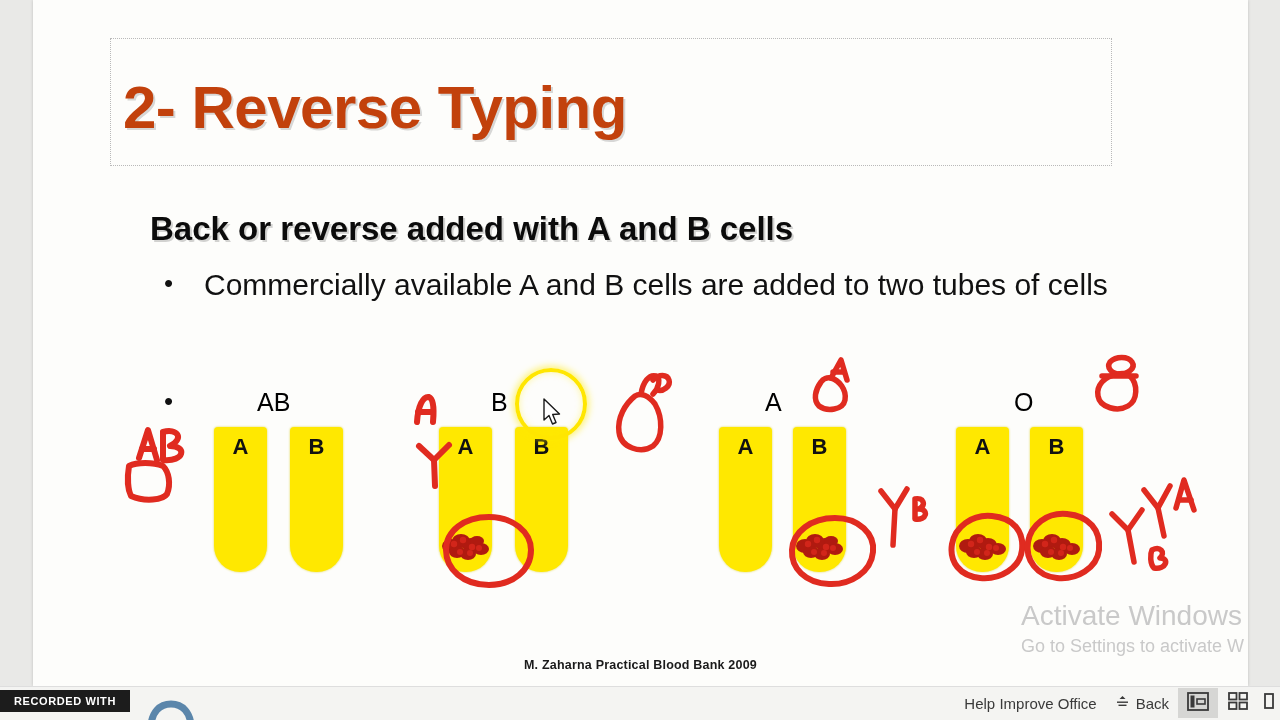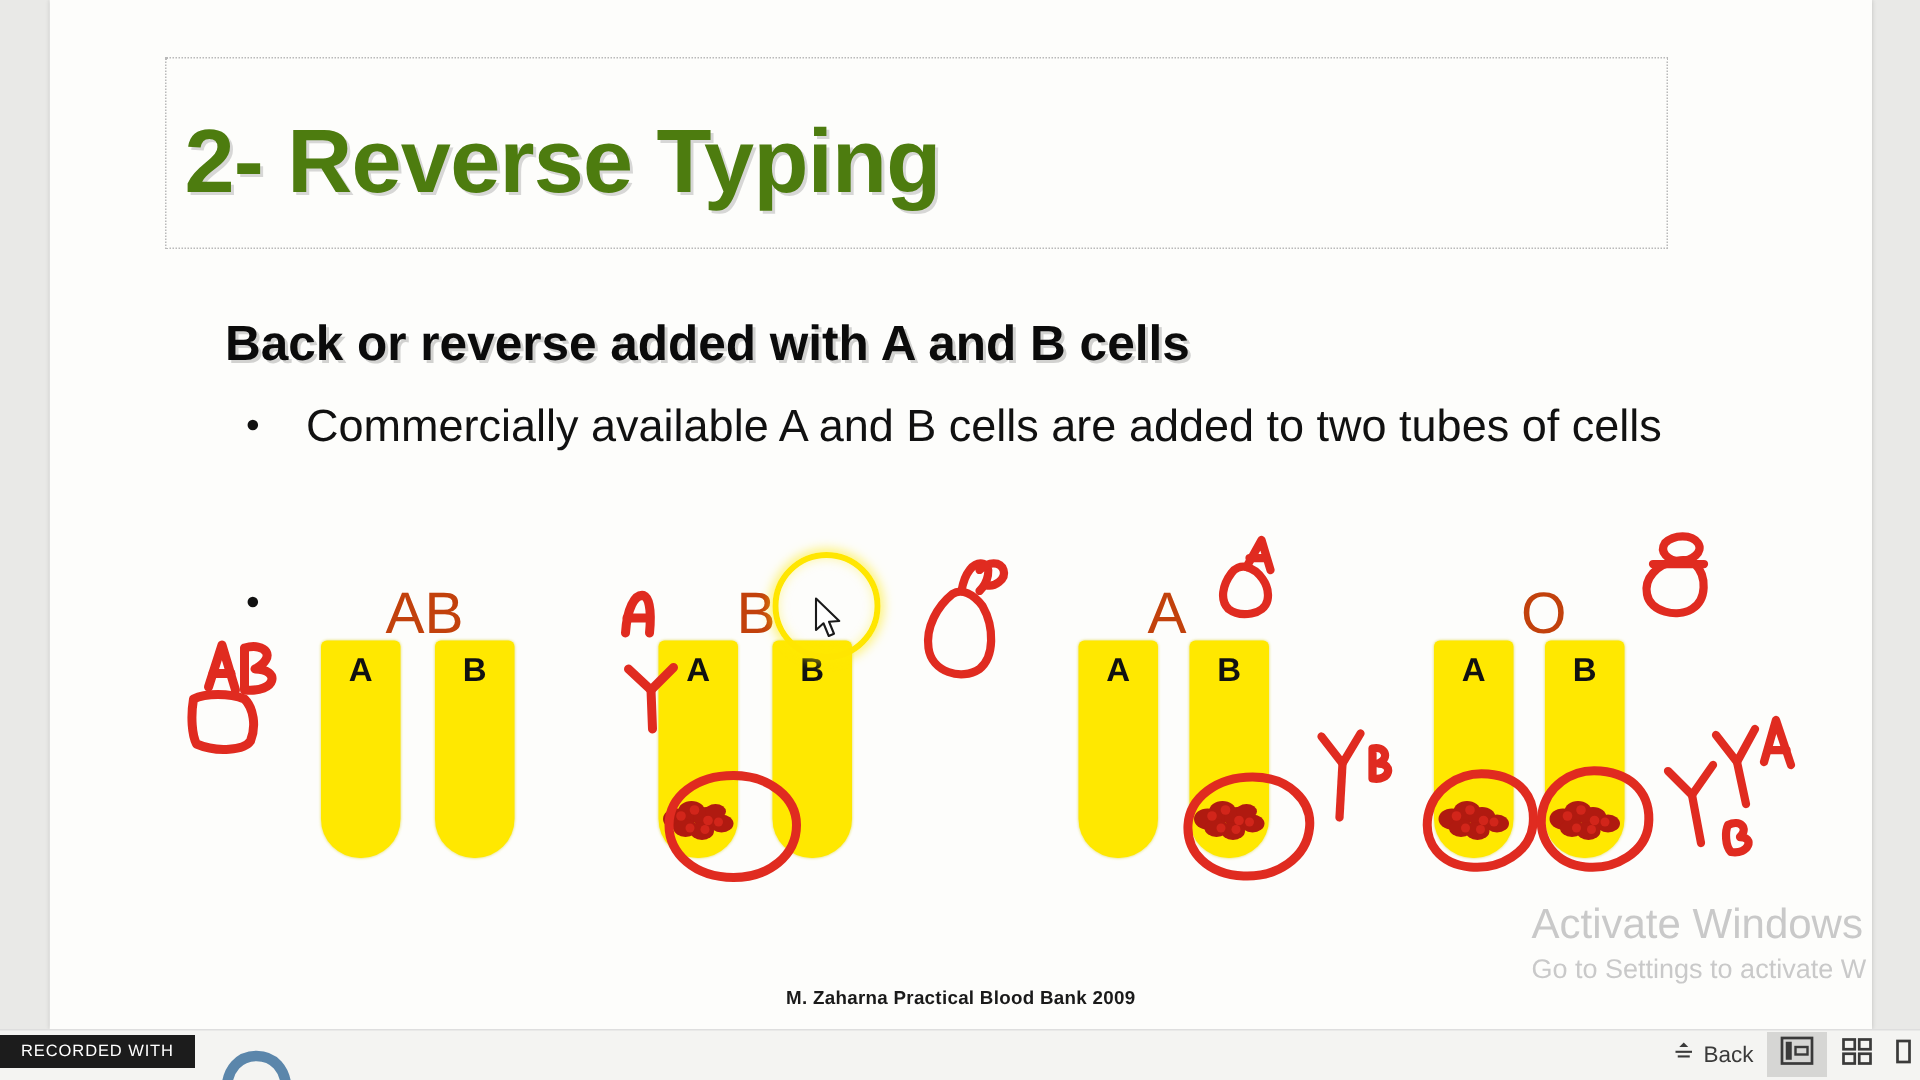--- a/index.html
+++ b/index.html
@@ -22,21 +22,21 @@
 
   
   #title-box {
     position: absolute; left: 77px; top: 38px; width: 1002px; height: 128px;
     border: 1px dotted #b9b9b9;
   }
   #title-text {
     position: absolute; left: 12px; top: 34px;
     font-family: "Liberation Sans", sans-serif;
     font-weight: bold; font-size: 60px; letter-spacing: -0.5px;
-    color: #4d7c0f;
+    color: #c2410c;
     text-shadow: 2px 2px 0 rgba(120,120,120,0.28);
     white-space: nowrap;
   }
 
   
   #headline {
     position: absolute; left: 117px; top: 210px;
     font-weight: bold; font-size: 33px; color: #0b0b0b;
     text-shadow: 2px 2px 0 rgba(130,130,130,.35);
     white-space: nowrap;
@@ -49,21 +49,21 @@
   .bullet-text {
     font-size: 30px; line-height: 33px; color: #111; max-width: 980px;
   }
   #bullet1 { left: 131px; top: 268px; }
   #bullet2 { left: 131px; top: 386px; }
 
   
   #figure { position: absolute; left: 0; top: 330px; width: 1215px; height: 300px; }
   .group { position: absolute; }
   .group-label {
-    position: absolute; font-size: 39px; color: #c2410c; font-family:"Liberation Sans",sans-serif;
+    position: absolute; font-size: 25px; color: #000000; font-family:"Liberation Sans",sans-serif;
   }
   .tube {
     position: absolute; width: 53px; height: 145px;
     background: #ffe800;
     border-radius: 4px 4px 26px 26px;
     filter: drop-shadow(0 0 1px rgba(210,200,0,.65));
   }
   .tube-letter {
     position: absolute; top: 7px; left: 0; width: 53px; text-align: center;
     font-weight: bold; font-size: 22px; color: #111;
@@ -99,21 +99,21 @@
   #taskbar {
     position: absolute; left: 0; top: 686px; width: 1280px; height: 34px;
     background: #f4f4f2; border-top: 1px solid #dedede;
     display: flex; align-items: center;
   }
   #rec-badge {
     position: absolute; left: 0; top: 690px; width: 130px; height: 22px;
     background: #1c1c1c; display: flex; align-items: center; justify-content: center;
   }
   #rec-text {
-    color: #fff; font-size: 11px; font-weight: normal; letter-spacing: .6px;
+    color: #fff; font-size: 11px; font-weight: bold; letter-spacing: .6px;
     font-family: "Liberation Sans", sans-serif;
   }
   #rec-logo { position: absolute; left: 148px; top: 700px; width: 46px; height: 30px; }
   .tb-right { position: absolute; right: 0; top: 686px; height: 34px; display: flex; align-items: center; }
   .tb-item { display: flex; align-items: center; height: 34px; padding: 0 9px; cursor: default; }
   .tb-label { font-size: 15px; color: #3a3a3a; white-space: nowrap; }
   .tb-btn { width: 40px; height: 30px; display: flex; align-items: center; justify-content: center; }
   .tb-btn.active { background: #d6d6d4; }
 </style>
 </head>
@@ -390,20 +390,23 @@
   </div>
 
   <div id="rec-logo">
     <svg width="46" height="30" viewBox="0 0 46 30">
       <path d="M3 28 C3 12 12 4 23 4 C34 4 43 12 43 28" fill="none" stroke="#5b86ab" stroke-width="7" stroke-linecap="round"></path>
     </svg>
   </div>
 
   <div class="tb-right">
     <div class="tb-item">
+      <span class="tb-label">Help Improve Office</span>
+    </div>
+    <div class="tb-item">
       <span style="margin-right:6px;">
         <svg width="15" height="15" viewBox="0 0 15 15">
           <path d="M7.5 2 L10.5 5 L4.5 5 Z" fill="#3a3a3a"></path>
           <rect x="2" y="7.5" width="11" height="1.4" fill="#3a3a3a"></rect>
           <rect x="3.5" y="10.6" width="8" height="1.4" fill="#3a3a3a"></rect>
         </svg>
       </span>
       <span class="tb-label">Back</span>
     </div>
     <div class="tb-btn active">

